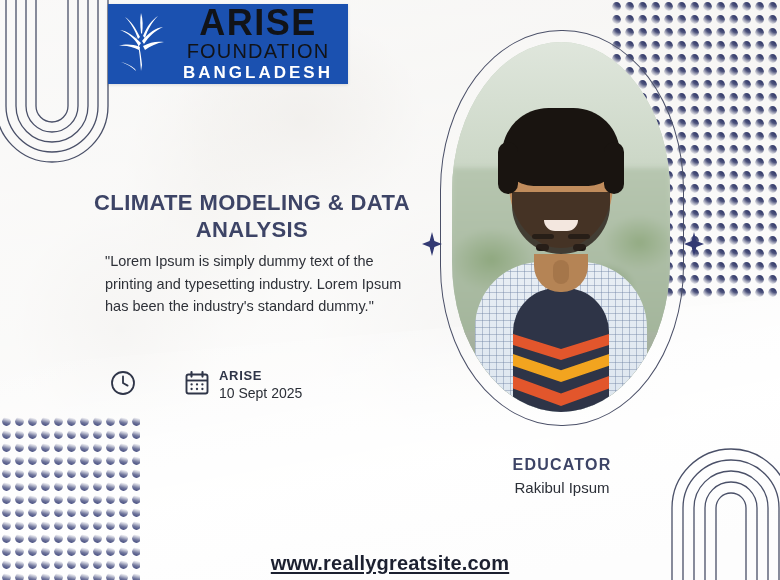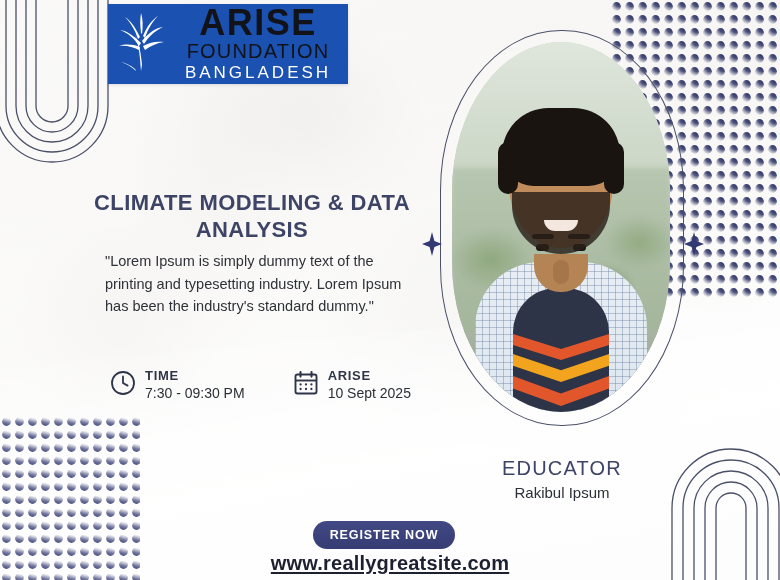--- a/index.html
+++ b/index.html
@@ -57,21 +57,21 @@
   .logo-words{flex:1;display:flex;flex-direction:column;justify-content:center;padding-right:6px;}
   .logo-arise{
     font-size:36px;font-weight:bold;letter-spacing:1.5px;color:#111318;
     line-height:1;text-align:center;
   }
   .logo-foundation{
     font-size:20px;font-weight:normal;letter-spacing:1.2px;color:#111318;
     line-height:1.05;text-align:center;
   }
   .logo-bangladesh{
-    font-size:17px;font-weight:normal;letter-spacing:3px;color:#ffffff;
+    font-size:17px;font-weight:bold;letter-spacing:3px;color:#ffffff;
     line-height:1.25;text-align:center;
   }
 
   
   .title{
     position:absolute;left:52px;top:190px;width:400px;
     text-align:center;
     font-size:22px;font-weight:bold;letter-spacing:.4px;
     color:#3d4466;line-height:1.22;
   }
@@ -160,21 +160,21 @@
     width:16px;height:24px;background:rgba(150,104,64,.5);border-radius:8px;}
 
   
   .diamond{position:absolute;width:20px;height:24px;background:#333a73;
     clip-path:polygon(50% 0,62% 38%,100% 50%,62% 62%,50% 100%,38% 62%,0 50%,38% 38%);}
   .diamond.left{left:422px;top:232px;}
   .diamond.right{left:684px;top:232px;}
 
   
   .educator{position:absolute;left:452px;top:455px;width:220px;text-align:center;}
-  .educator-role{font-size:20px;font-weight:normal;letter-spacing:1.2px;color:#3d4466;line-height:1.3;}
+  .educator-role{font-size:16px;font-weight:bold;letter-spacing:1.2px;color:#3d4466;line-height:1.3;}
   .educator-name{font-size:15px;color:#2b2f37;line-height:1.4;margin-top:1px;}
 
   
   .cta-btn{
     position:absolute;left:313px;top:521px;width:142px;height:28px;
     background:linear-gradient(180deg,#414884 0%, #363d74 100%);
     border-radius:14px;border:none;cursor:pointer;
     color:#ffffff;font-size:12.5px;font-weight:bold;letter-spacing:.9px;
     font-family:"Liberation Sans", sans-serif;
     display:flex;align-items:center;justify-content:center;
@@ -280,24 +280,20 @@
   <div class="blurb">"Lorem Ipsum is simply dummy text of the printing and typesetting industry. Lorem Ipsum has been the industry's standard dummy."</div>
 
   <div class="meta">
 
     <div class="meta-item">
       <span>
         <svg width="26" height="26" viewBox="0 0 26 26">
           <circle cx="13" cy="13" r="11" fill="none" stroke="#2f3548" stroke-width="1.8"></circle>
           <path d="M13 6.5 L13 13 L17.6 15.6" fill="none" stroke="#2f3548" stroke-width="1.8" stroke-linecap="round"></path>
         </svg>
-      </span>
-      <span class="meta-txt">
-        <span class="meta-label">TIME</span>
-        <span class="meta-value">7:30 - 09:30 PM</span>
       </span>
     </div>
 
     <div class="meta-item">
       <span>
         <svg width="26" height="26" viewBox="0 0 26 26">
           <rect x="2.5" y="4.5" width="21" height="19" rx="2" fill="none" stroke="#2f3548" stroke-width="1.9"></rect>
           <path d="M2.5 10.5 L23.5 10.5" stroke="#2f3548" stroke-width="1.9"></path>
           <path d="M7.5 2 L7.5 6.6 M18.5 2 L18.5 6.6" stroke="#2f3548" stroke-width="2.1" stroke-linecap="round"></path>
           <g fill="#2f3548">
@@ -349,16 +345,15 @@
   </div>
 
   <div class="diamond left"></div>
   <div class="diamond right"></div>
 
   <div class="educator">
     <div class="educator-role">EDUCATOR</div>
     <div class="educator-name">Rakibul Ipsum</div>
   </div>
 
-  <button class="cta-btn">REGISTER NOW</button>
   <a class="cta-url" href="#">www.reallygreatsite.com</a>
 
 </div>
 
 </body></html>

